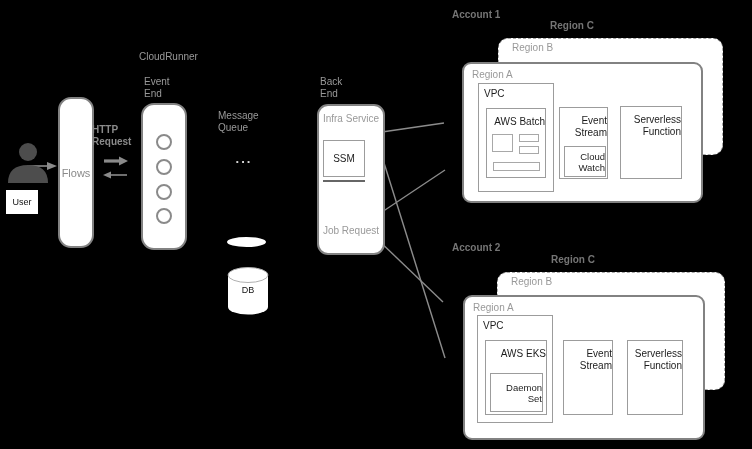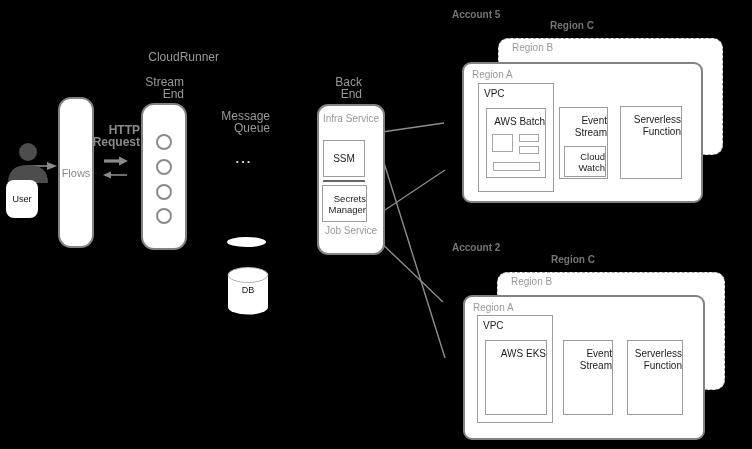--- a/index.html
+++ b/index.html
@@ -3,28 +3,28 @@
 <meta charset="utf-8">
 <style>
   html,body{margin:0;padding:0;background:#000;}
   .canvas{position:relative;width:752px;height:449px;background:#000;
           font-family:"Liberation Sans",sans-serif;overflow:hidden;}
   .abs{position:absolute;}
   svg.overlay{position:absolute;left:0;top:0;}
   
   .rnode{position:absolute;background:#fff;border:2.5px solid #828282;box-sizing:border-box;}
   .inner{position:absolute;background:#fff;border:1px solid #9c9c9c;box-sizing:border-box;}
-  .glabel{position:absolute;color:#999;font-size:12px;line-height:12px;text-align:right;}
+  .glabel{position:absolute;color:#999;font-size:10px;line-height:12px;text-align:left;}
   .blabel{position:absolute;color:#757575;font-size:10px;font-weight:bold;text-align:center;line-height:12px;}
   .dark{color:#1c1c1c;}
   .ctr{display:flex;align-items:center;justify-content:center;text-align:right;}
   
   .c-cloudrunner{left:139px;top:51px;width:80px;}
   .c-usericon{left:5px;top:141px;width:46px;height:42px;}
-  .c-userlabel{left:6px;top:180px;width:32px;height:38px;background:#fff;border-radius:8px;
+  .c-userlabel{left:6px;top:190px;width:32px;height:24px;background:#fff;border-radius:0;
                font-size:9px;color:#111;}
   .c-flows{left:58px;top:97px;width:36px;height:151px;border-radius:13px;
            font-size:11px;color:#8a8a8a;}
   .c-http{left:92px;top:124px;width:48px;font-weight:bold;color:#8a8a8a;}
   .c-felabel{left:144px;top:76px;width:40px;}
   .c-febox{left:141px;top:103px;width:46px;height:147px;border-radius:13px;}
   .fe-circle{position:absolute;left:50%;transform:translateX(-50%);width:16px;height:16px;
              border:2.5px solid #8a8a8a;border-radius:50%;box-sizing:border-box;background:#fff;}
   
   .c-mq{left:218px;top:110px;width:52px;}
@@ -108,21 +108,21 @@
     <path d="M3 42 q0 -18 20 -18 q20 0 20 18 z" fill="#4d4d4d"></path>
   </svg>
   <div class="abs ctr c-userlabel">User</div>
 
   <div class="rnode ctr c-flows">
     <span>Flows</span>
   </div>
 
   <div class="glabel c-http">HTTP Request</div>
 
-  <div class="glabel c-felabel">Stream End</div>
+  <div class="glabel c-felabel">Event End</div>
   <div class="rnode c-febox">
     <div class="fe-circle" style="top:29px"></div>
     <div class="fe-circle" style="top:54px"></div>
     <div class="fe-circle" style="top:79px"></div>
     <div class="fe-circle" style="top:103px"></div>
   </div>
 
   <div class="glabel c-mq">Message Queue</div>
   <div class="abs c-dots">...</div>
   <div class="abs c-disk"></div>
@@ -134,27 +134,24 @@
   </svg>
   <div class="abs c-dblabel">DB</div>
 
   <div class="glabel c-belabel">Back End</div>
   <div class="rnode c-bebox">
     <div class="c-infra">Infra Service</div>
     <div class="inner ctr dark c-ssm">
       <span>SSM</span>
     </div>
     <div class="c-divider"></div>
-    <div class="inner ctr dark c-secrets">
-      <span>Secrets Manager</span>
-    </div>
-    <div class="c-job">Job Service</div>
-  </div>
-
-  <div class="blabel a1-name">Account 5</div>
+    <div class="c-job">Job Request</div>
+  </div>
+
+  <div class="blabel a1-name">Account 1</div>
   <div class="blabel a1-rc">Region C</div>
 
   <div class="regionb a1-rb">
     <span class="rblabel">Region B</span>
   </div>
 
   <div class="regiona a1-ra">
     <span class="ralabel">Region A</span>
   </div>
 
@@ -192,20 +189,23 @@
     <span class="ralabel">Region A</span>
   </div>
 
   <div class="inner a2-vpc">
     <span class="vpclabel">VPC</span>
   </div>
 
   <div class="inner a2-eks">
     <div class="boxlabel">AWS EKS</div>
   </div>
+  <div class="inner ctr dark a2-daemon">
+    <span>Daemon Set</span>
+  </div>
 
   <div class="inner a2-event">
     <div class="boxlabel">Event Stream</div>
   </div>
 
   <div class="inner a2-sf">
     <div class="boxlabel">Serverless Function</div>
   </div>
 
 </div>

